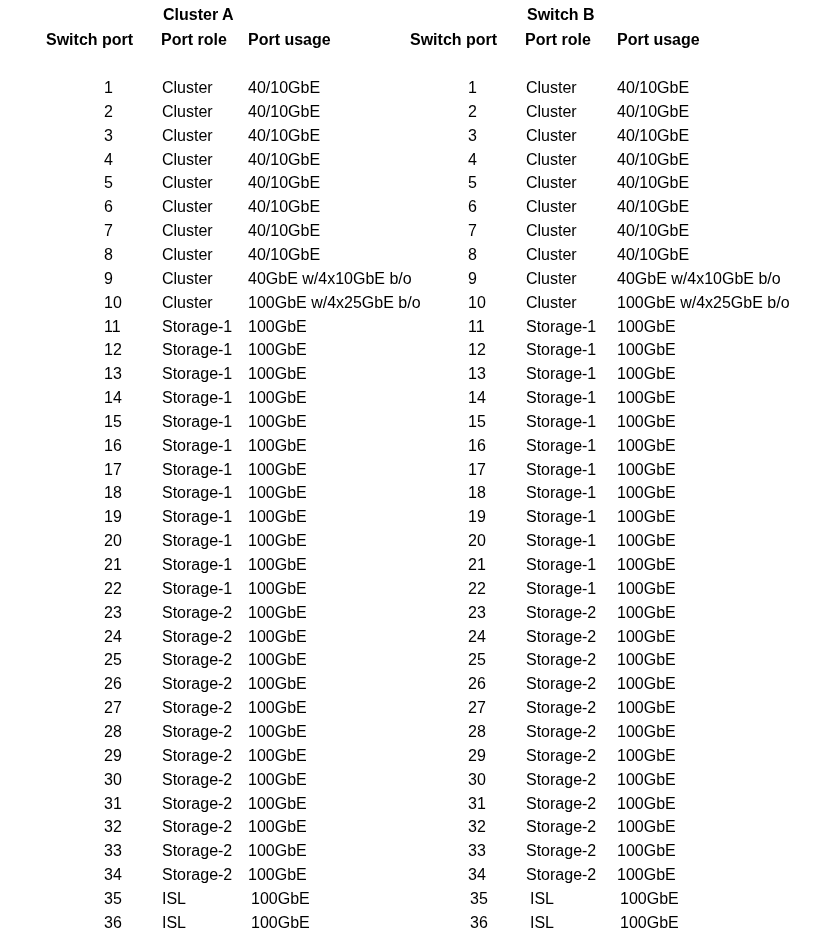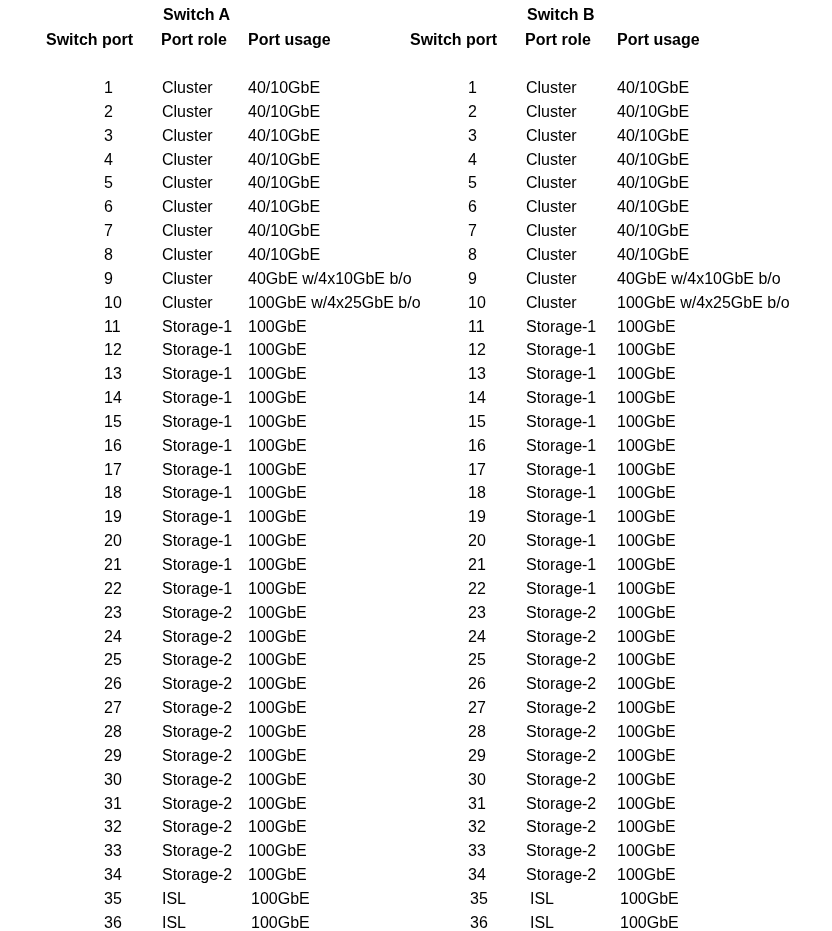--- a/index.html
+++ b/index.html
@@ -18,21 +18,21 @@
       position: absolute; top: 31px; font-weight: bold; font-size: 16px; white-space: nowrap;
     }
     .rows { position: absolute; top: 77px; left: 0; }
     .row { position: absolute; height: 23.85px; white-space: nowrap; font-size: 16px; }
     .cell { position: absolute; top: 0; line-height: 22px; }
   </style>
 </head>
 <body>
 
 <div id="switch-a" class="block">
-  <div class="title" style="left:163px;">Switch A</div>
+  <div class="title" style="left:163px;">Cluster A</div>
   <div class="hdr" style="left:46px;">Switch port</div>
   <div class="hdr" style="left:161px;">Port role</div>
   <div class="hdr" style="left:248px;">Port usage</div>
   <div class="rows" id="rows-a">
       <div class="row" style="top: 0px; left: 0px;">
         <span class="cell" style="left: 104px;">1</span>
         <span class="cell" style="left: 162px;">Cluster</span>
         <span class="cell" style="left: 248px;">40/10GbE</span>
       </div>
       <div class="row" style="top: 23.85px; left: 0px;">

